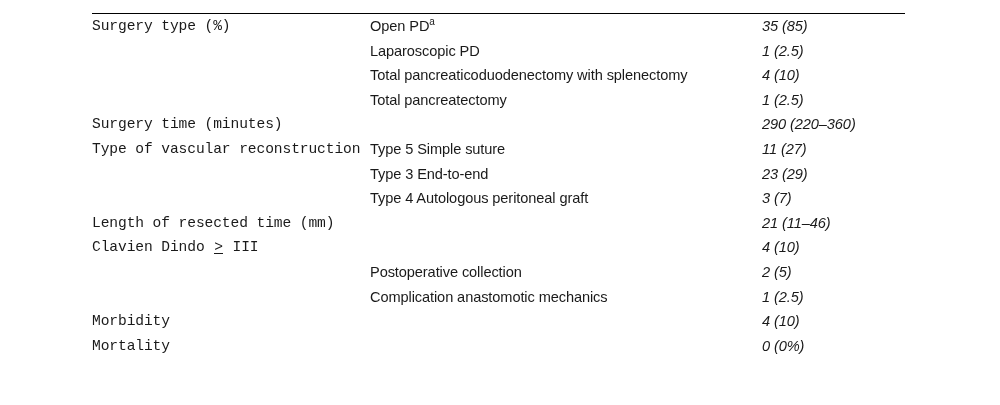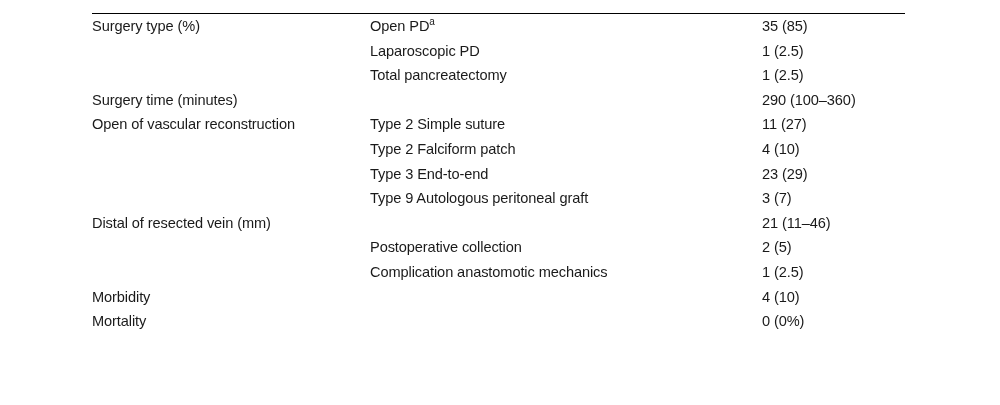--- a/index.html
+++ b/index.html
@@ -43,23 +43,23 @@
   table.data-table col.c3 { width: 143px; }
 
   table.data-table td {
     padding: 0;
     height: 24.6px;
     vertical-align: middle;
     white-space: nowrap;
     letter-spacing: -0.1px;
   }
 
-  td.col-label   { padding-left: 11px; }
+  td.col-label   { padding-left: 11px; font-family: Liberation Mono, monospace; }
   td.col-sub     { padding-left: 8px; margin-top: 33px; }
-  td.col-value   { padding-left: 8px; }
+  td.col-value   { padding-left: 8px; font-style: italic; }
 
   .sup {
     font-size: 10px;
     vertical-align: super;
     line-height: 0;
   }
 
   
   .ge-glyph {
     display: inline-block;
@@ -94,52 +94,57 @@
           <td class="col-sub"><span>Open PD</span><span class="sup">a</span></td>
           <td class="col-value">35 (85)</td>
         </tr>
         <tr>
           <td class="col-label"></td>
           <td class="col-sub">Laparoscopic PD</td>
           <td class="col-value">1 (2.5)</td>
         </tr>
         <tr>
           <td class="col-label"></td>
+          <td class="col-sub">Total pancreaticoduodenectomy with splenectomy</td>
+          <td class="col-value">4 (10)</td>
+        </tr>
+        <tr>
+          <td class="col-label"></td>
           <td class="col-sub">Total pancreatectomy</td>
           <td class="col-value">1 (2.5)</td>
         </tr>
         <tr>
           <td class="col-label">Surgery time (minutes)</td>
           <td class="col-sub"></td>
-          <td class="col-value">290 (100–360)</td>
+          <td class="col-value">290 (220–360)</td>
         </tr>
         <tr>
-          <td class="col-label">Open of vascular reconstruction</td>
-          <td class="col-sub">Type 2 Simple suture</td>
+          <td class="col-label">Type of vascular reconstruction</td>
+          <td class="col-sub">Type 5 Simple suture</td>
           <td class="col-value">11 (27)</td>
-        </tr>
-        <tr>
-          <td class="col-label"></td>
-          <td class="col-sub">Type 2 Falciform patch</td>
-          <td class="col-value">4 (10)</td>
         </tr>
         <tr>
           <td class="col-label"></td>
           <td class="col-sub">Type 3 End-to-end</td>
           <td class="col-value">23 (29)</td>
         </tr>
         <tr>
           <td class="col-label"></td>
-          <td class="col-sub">Type 9 Autologous peritoneal graft</td>
+          <td class="col-sub">Type 4 Autologous peritoneal graft</td>
           <td class="col-value">3 (7)</td>
         </tr>
         <tr>
-          <td class="col-label">Distal of resected vein (mm)</td>
+          <td class="col-label">Length of resected time (mm)</td>
           <td class="col-sub"></td>
           <td class="col-value">21 (11–46)</td>
+        </tr>
+        <tr>
+          <td class="col-label"><span>Clavien Dindo </span><span class="ge-glyph">&gt;</span><span> III</span></td>
+          <td class="col-sub"></td>
+          <td class="col-value">4 (10)</td>
         </tr>
         <tr>
           <td class="col-label"></td>
           <td class="col-sub">Postoperative collection</td>
           <td class="col-value">2 (5)</td>
         </tr>
         <tr>
           <td class="col-label"></td>
           <td class="col-sub">Complication anastomotic mechanics</td>
           <td class="col-value">1 (2.5)</td>

